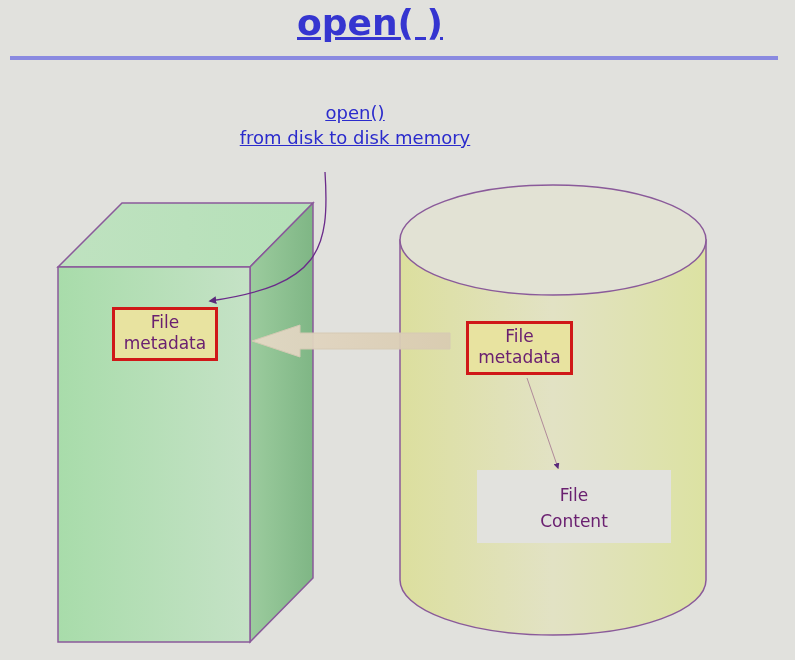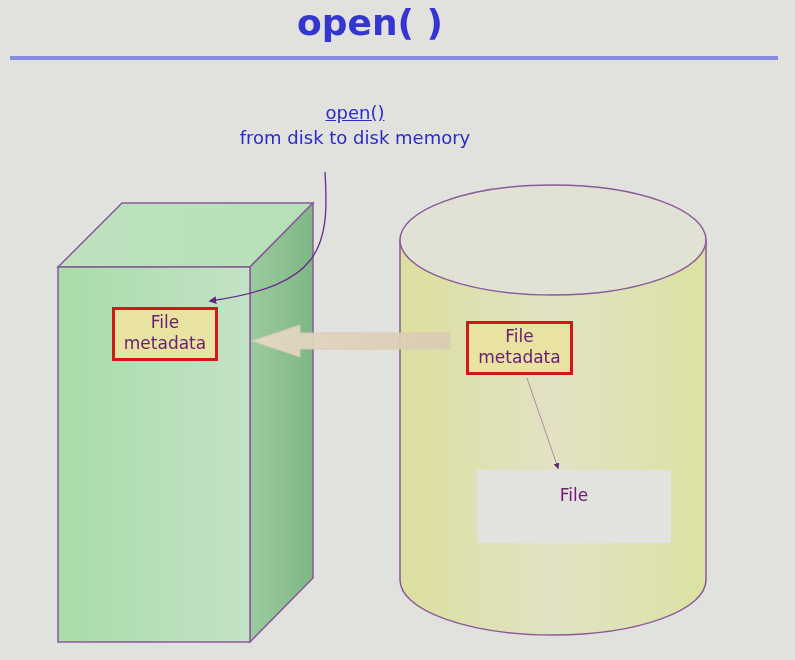--- a/index.html
+++ b/index.html
@@ -5,30 +5,30 @@
     html, body { margin: 0; padding: 0; }
     body {
       width: 795px; height: 660px; overflow: hidden;
       background: #e1e1dd;
       font-family: "DejaVu Sans", sans-serif;
       position: relative;
     }
     .title {
       position: absolute; left: 0; top: 2px; width: 740px;
       text-align: center; font-family: "DejaVu Sans", sans-serif;
-      font-weight: bold; font-size: 36px; color: #3535d0;
+      font-weight: bold; font-size: 36px; color: #3535d0; text-decoration: underline;
     }
     .rule {
       position: absolute; left: 10px; top: 56px; width: 768px; height: 4px;
       background: #8a8ae0;
     }
     svg.diagram { position: absolute; left: 0; top: 0; }
     .caption {
       position: absolute; left: 200px; top: 100px; width: 310px;
-      text-align: center; color: #2b2bcc; font-size: 18px; line-height: 25px;
+      text-align: center; color: #2b2bcc; font-size: 18px; line-height: 25px; text-decoration: underline;
     }
     .caption .func { text-decoration: underline; }
     .label-box {
       position: absolute; box-sizing: border-box;
       background: #e8e3a0; border: 3px solid #d01818;
       color: #6a2070; text-align: center; font-size: 17px; line-height: 21px;
       padding-top: 2px;
     }
     .content-box {
       position: absolute; background: #e2e2de;
@@ -100,13 +100,14 @@
   <div>metadata</div>
 </div>
 
 <div class="label-box" style="left:466px; top:321px; width:107px; height:54px;">
   <div>File</div>
   <div>metadata</div>
 </div>
 
 <div class="content-box" style="left:477px; top:470px; width:194px; height:73px;">
   <div>File</div>
+  <div>Content</div>
 </div>
 
 </body></html>

